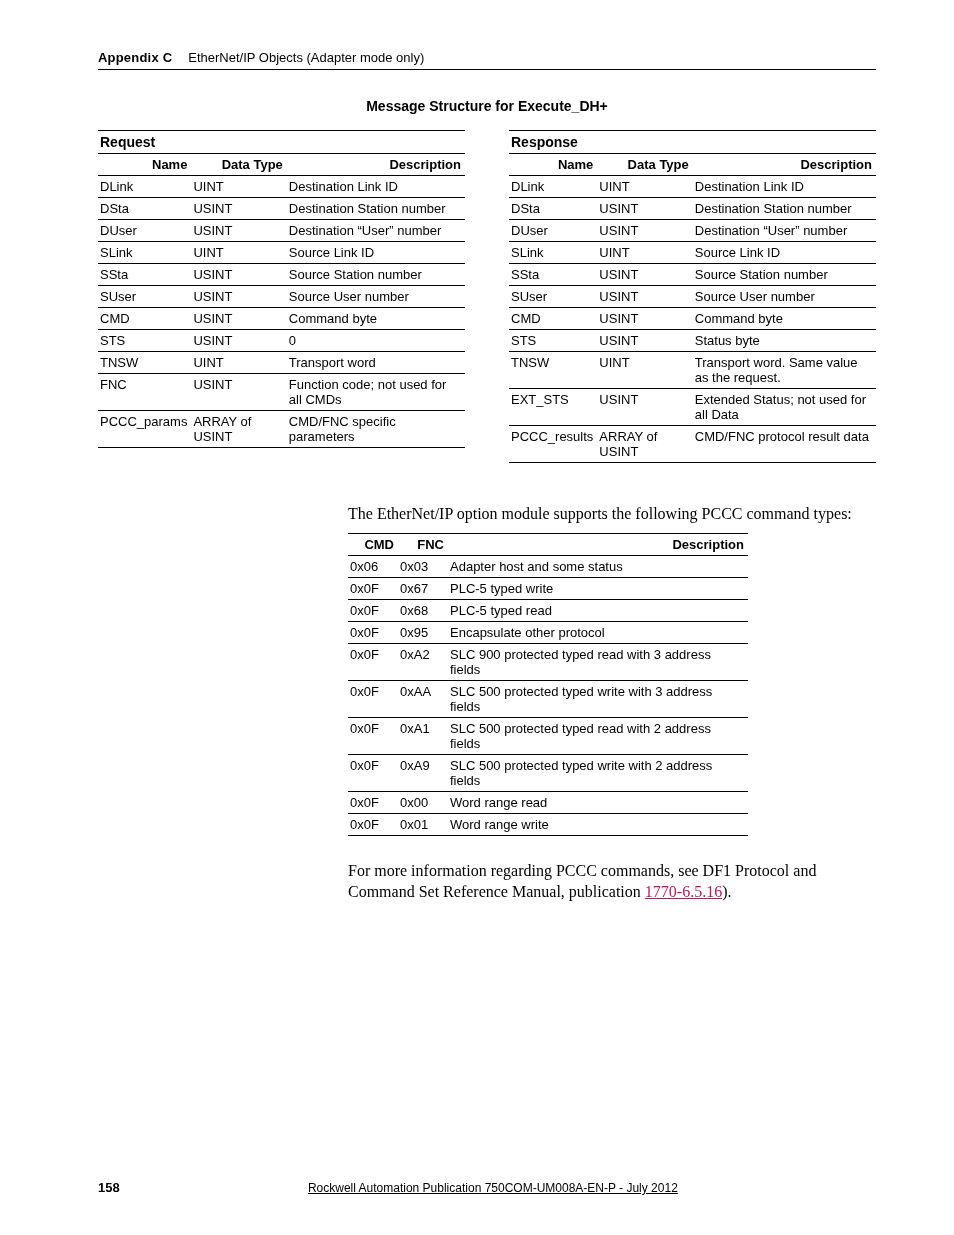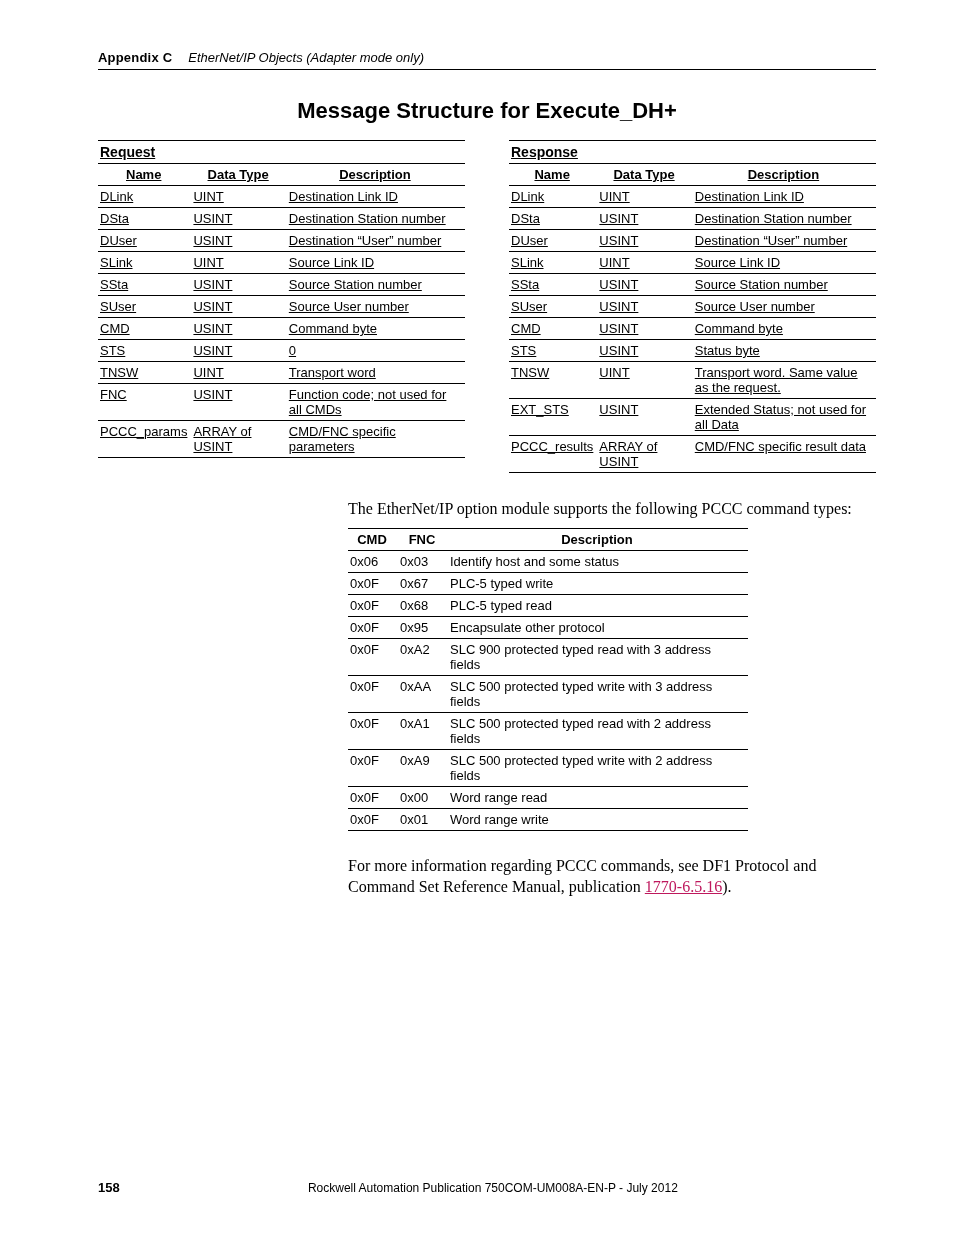--- a/index.html
+++ b/index.html
@@ -33,35 +33,33 @@
     font-family: "Myriad Pro Cond", "Arial Narrow", sans-serif;
     font-size: 13px;
     margin-right: 16px;
     letter-spacing: 0.2px;
     font-stretch: condensed;
   }
   .header-row .doc-title {
     font-family: "Myriad Pro Cond", "Arial Narrow", sans-serif;
     font-size: 13px;
     font-stretch: condensed;
-    font-style: italic;
   }
   h2.section-title {
     text-align: center;
     font-family: "Myriad Pro Cond", "Arial Narrow", sans-serif;
     font-weight: 700;
-    font-size: 22px;
+    font-size: 14px;
     margin: 0 0 16px 0;
     font-stretch: condensed;
   }
   .two-col {
     display: flex;
     gap: 44px;
-    margin-bottom: 25px;
-    text-decoration: underline;
+    margin-bottom: 40px;
   }
   .two-col > .tbl-wrap {
     flex: 1 1 0;
   }
   .tbl-caption {
     font-family: "Myriad Pro Cond", "Arial Narrow", sans-serif;
     font-weight: 700;
     font-size: 14px;
     border-top: 1.5px solid #000;
     border-bottom: 1.5px solid #000;
@@ -69,21 +67,21 @@
     font-stretch: condensed;
   }
   table.data {
     border-collapse: collapse;
     width: 100%;
     font-family: "Myriad Pro Cond", "Arial Narrow", sans-serif;
     font-size: 13px;
     font-stretch: condensed;
   }
   table.data th {
-    text-align: center;
+    text-align: right;
     font-weight: 700;
     border-bottom: 1.5px solid #000;
     padding: 3px 4px 3px 2px;
     font-size: 13px;
   }
   table.data td {
     border-bottom: 0.5px solid #000;
     padding: 3px 4px 3px 2px;
     vertical-align: top;
   }
@@ -120,20 +118,21 @@
     font-size: 12px;
     font-stretch: condensed;
   }
   .footer .page-num {
     font-weight: 700;
     font-size: 13px;
   }
   .footer .pub {
     flex: 1;
     text-align: center;
+    text-decoration: underline;
   }
 </style>
 </head>
 <body>
 
 <div class="page">
 
   <div class="header-row">
     <span class="appendix">Appendix C</span>
     <span class="doc-title">EtherNet/IP Objects (Adapter mode only)</span>
@@ -280,21 +279,21 @@
               <td>Transport word. Same value as the request.</td>
             </tr>
             <tr>
               <td>EXT_STS</td>
               <td>USINT</td>
               <td>Extended Status; not used for all Data</td>
             </tr>
             <tr>
               <td>PCCC_results</td>
               <td>ARRAY of USINT</td>
-              <td>CMD/FNC specific result data</td>
+              <td>CMD/FNC protocol result data</td>
             </tr>
           </tbody>
       </table>
     </div>
   </div>
 
   <p class="body-text">The EtherNet/IP option module supports the following PCCC command types:</p>
 
   <div class="cmd-table-wrap">
     <table class="data">
@@ -307,21 +306,21 @@
           <tr>
         <th>CMD</th>
         <th>FNC</th>
         <th>Description</th>
       </tr>
         </thead>
       <tbody>
           <tr>
             <td>0x06</td>
             <td>0x03</td>
-            <td>Identify host and some status</td>
+            <td>Adapter host and some status</td>
           </tr>
           <tr>
             <td>0x0F</td>
             <td>0x67</td>
             <td>PLC-5 typed write</td>
           </tr>
           <tr>
             <td>0x0F</td>
             <td>0x68</td>
             <td>PLC-5 typed read</td>

